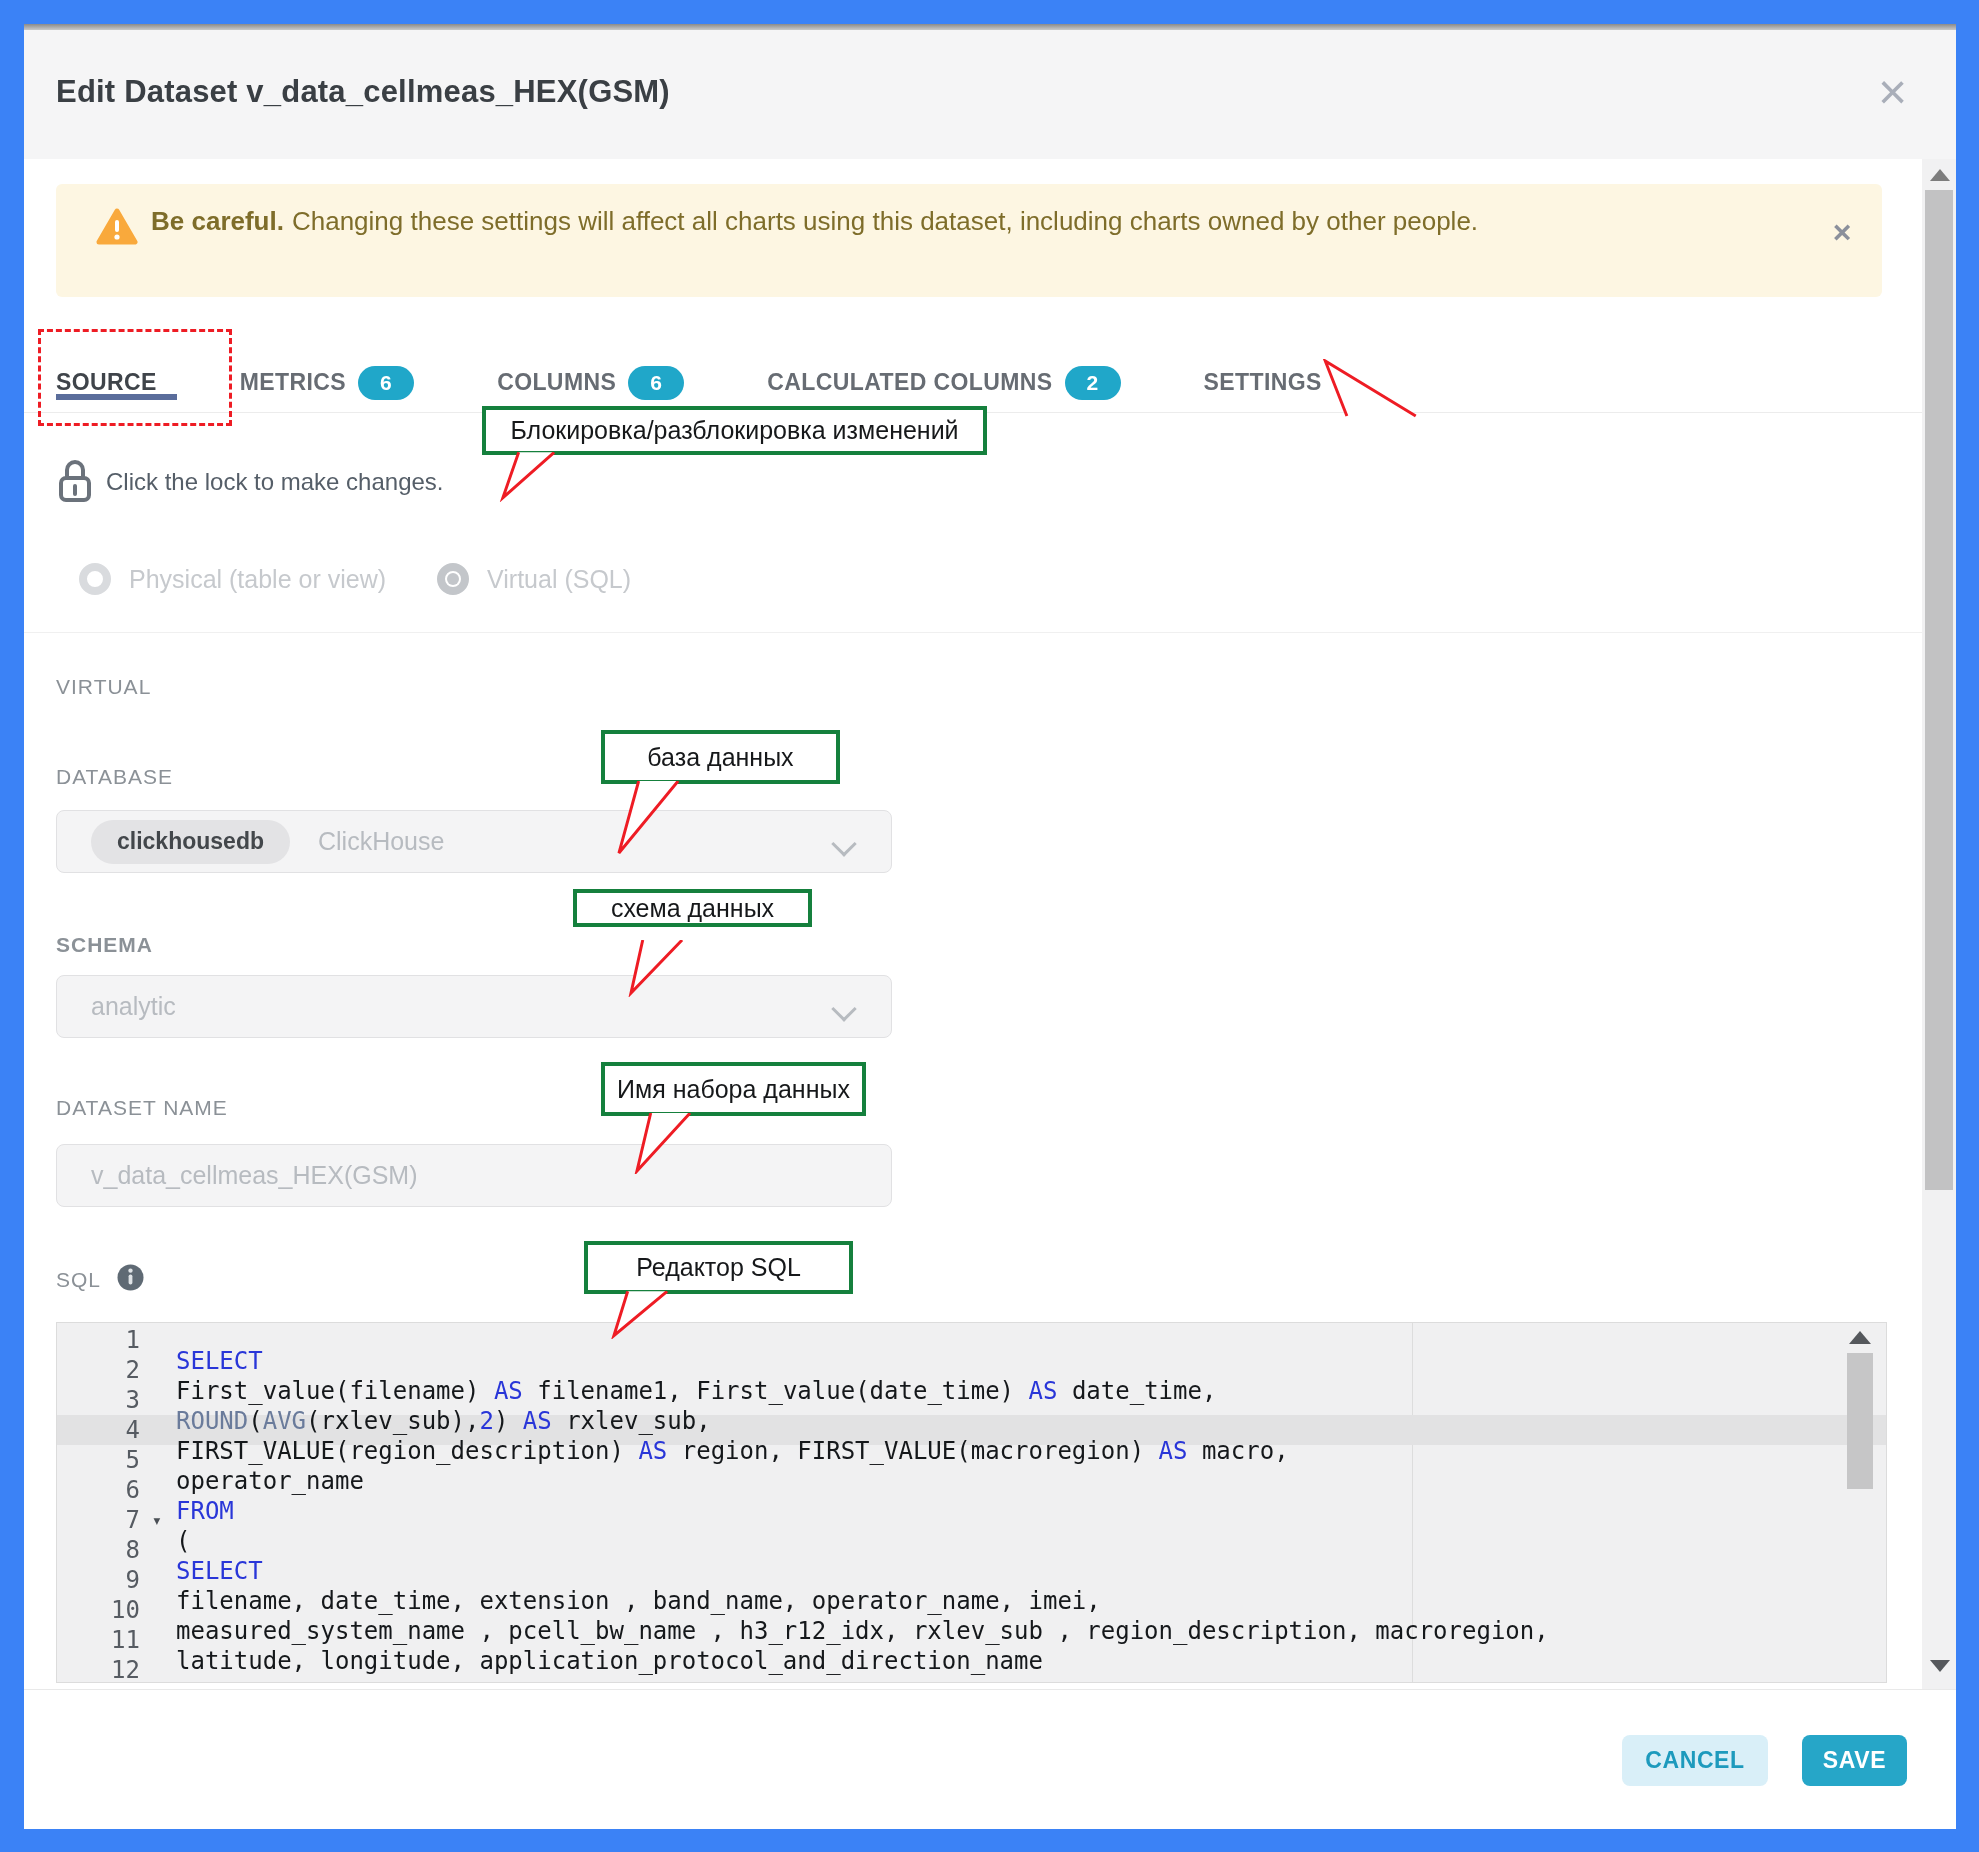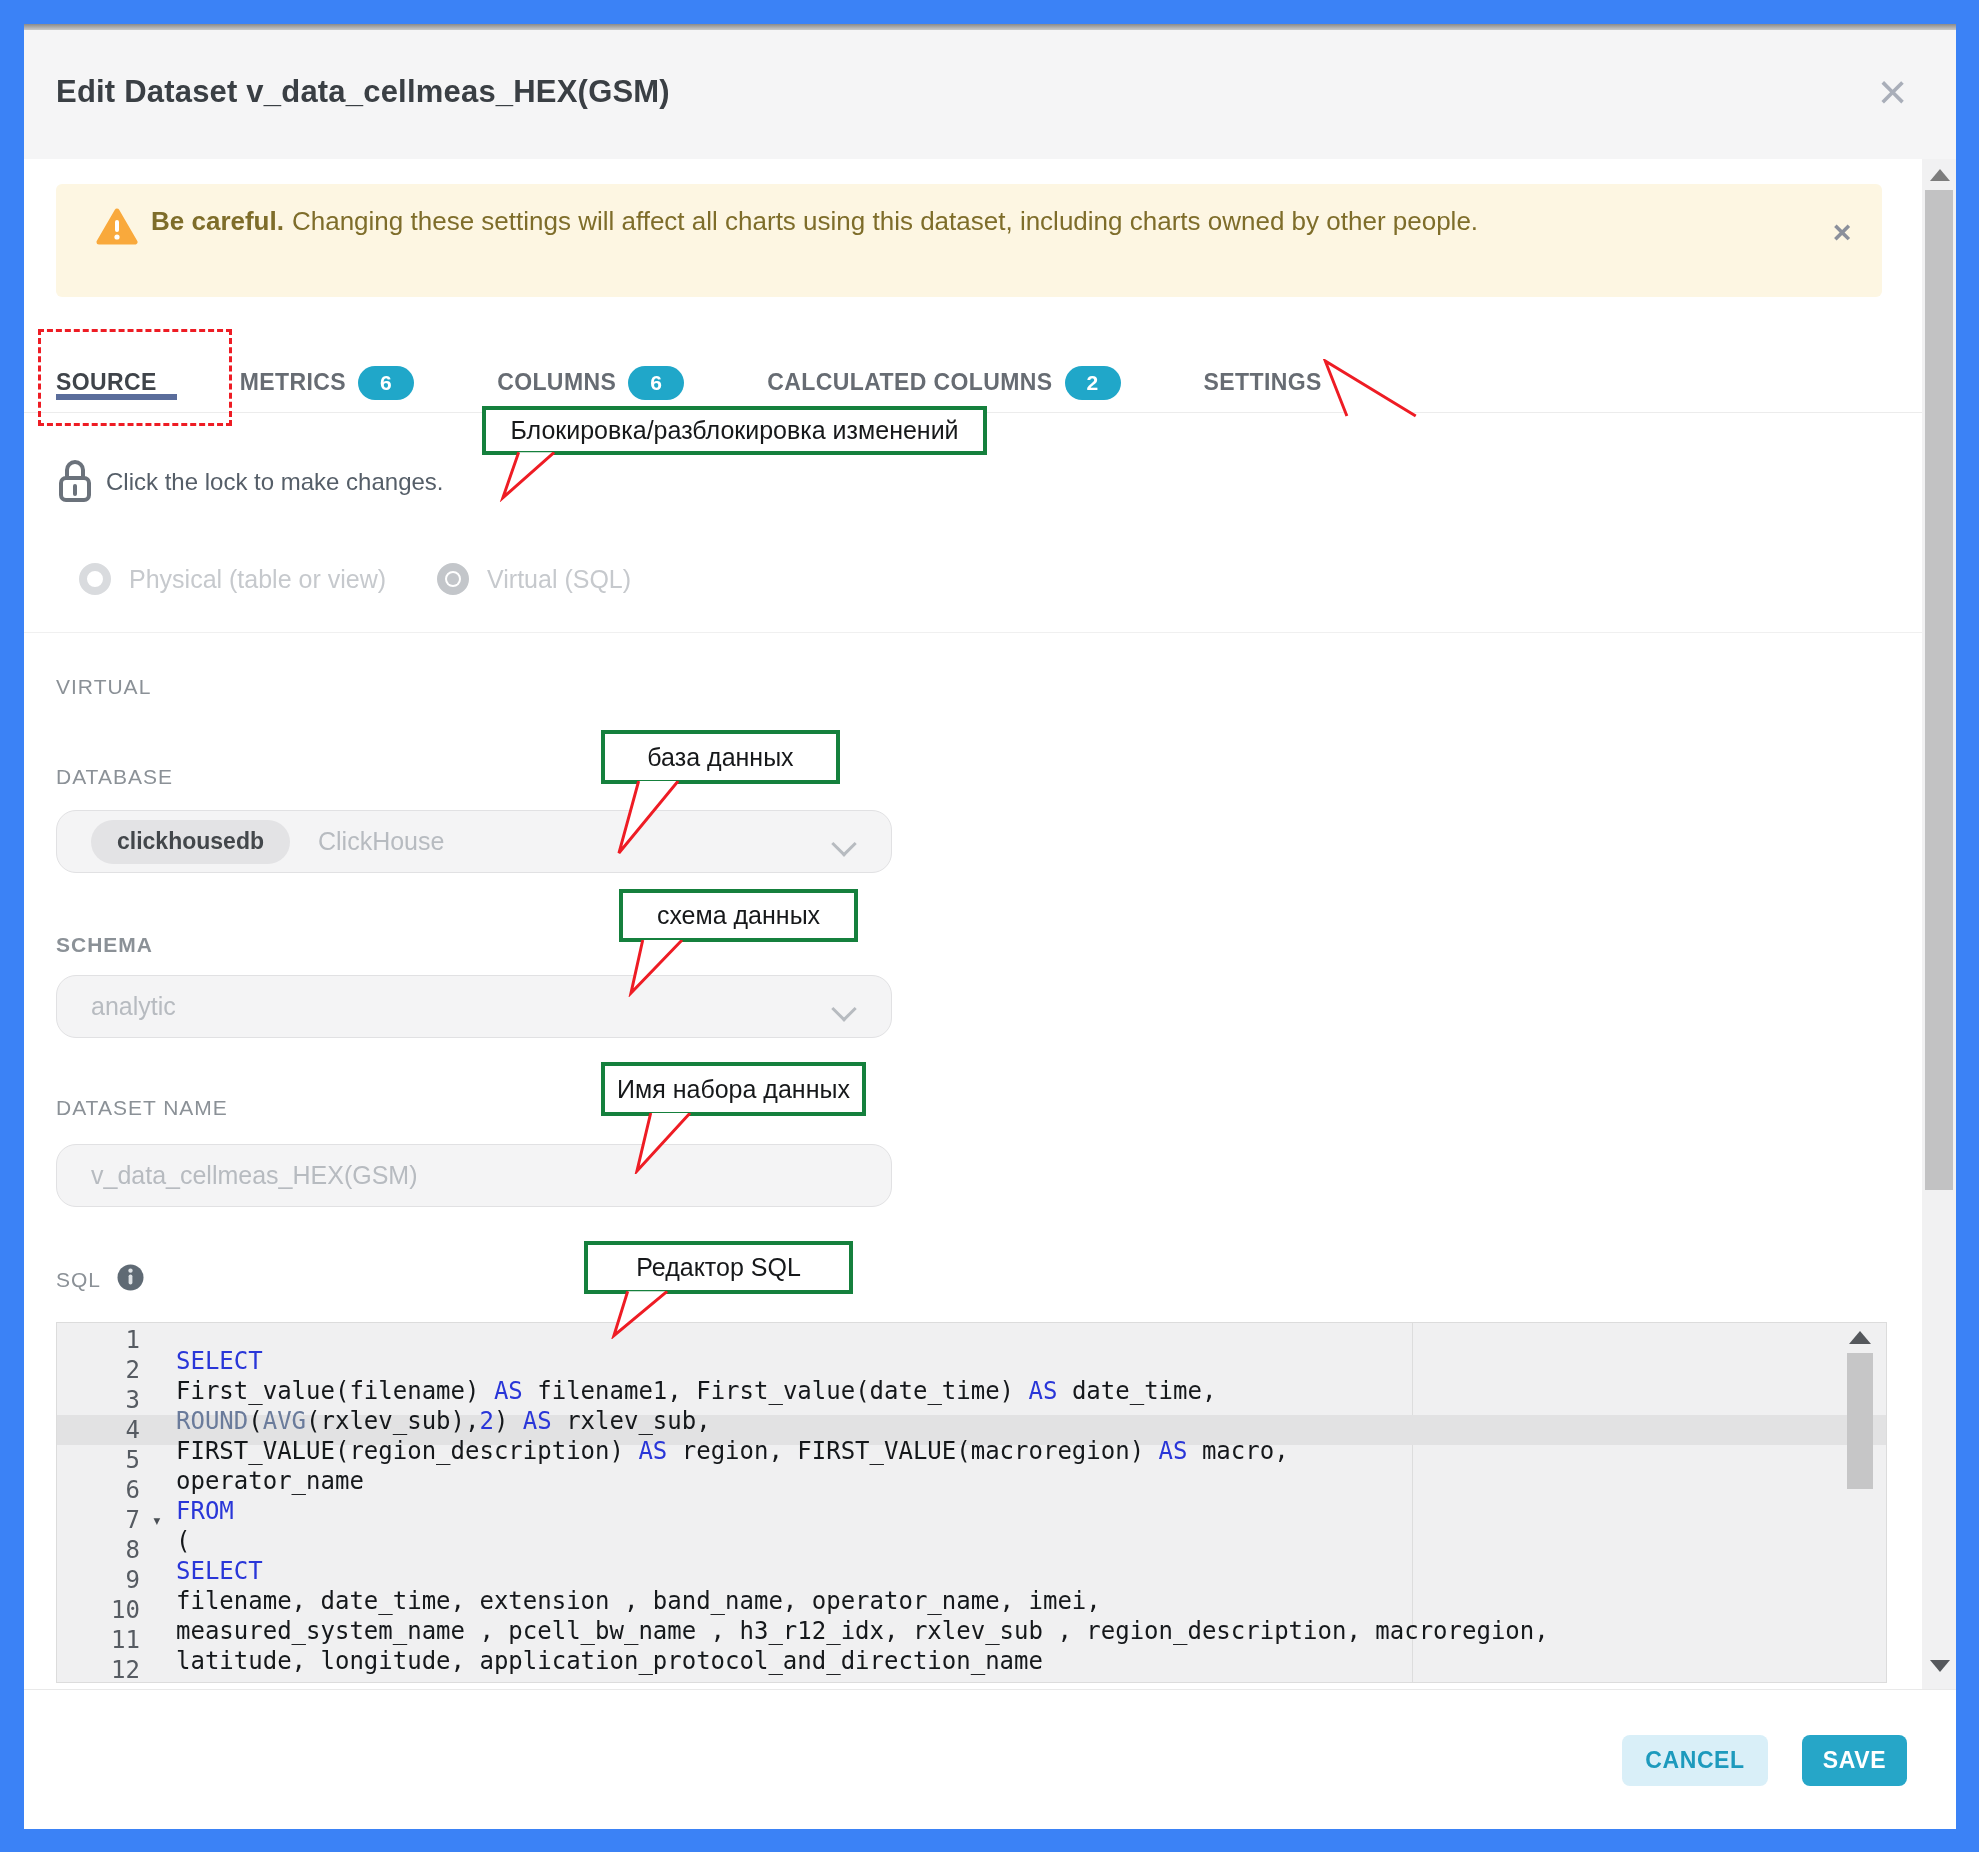--- a/index.html
+++ b/index.html
@@ -37,21 +37,21 @@
   .radiorow{left:55px;top:535px;height:40px;display:flex;align-items:center;}
   .radio{width:32px;height:32px;border-radius:50%;background:#fff;box-sizing:border-box;position:relative;flex:none;}
   .radio.unsel{border:8px solid #d9dbde;}
   .radio.sel{border:8px solid #c3c6ca;}
   .radio.sel::after{content:"";position:absolute;left:50%;top:50%;width:12px;height:12px;margin:-6px 0 0 -6px;border-radius:50%;background:#c3c6ca;}
   .radiolabel{margin:0 51px 0 18px;font-size:25px;color:#c6c9cd;}
 
   .divider{left:0;top:608px;width:1898px;height:1px;background:#f0f0f0;}
 
   .seclabel{font-size:21px;letter-spacing:1px;color:#8b9197;}
-  .fieldbox{width:836px;height:63px;background:#f4f4f5;border:1px solid #e1e1e3;border-radius:20px;display:flex;align-items:center;}
+  .fieldbox{width:836px;height:63px;background:#f4f4f5;border:1px solid #e1e1e3;border-radius:8px;display:flex;align-items:center;}
   .pill{margin-left:34px;height:44px;padding:0 26px;border-radius:22px;background:#e3e3e5;color:#43474b;font-weight:700;font-size:23px;display:flex;align-items:center;}
   .ph{color:#b7bbc0;font-size:25px;}
   .chev{position:absolute;right:38px;top:24px;width:15px;height:15px;border-right:3px solid #b7bbc0;border-bottom:3px solid #b7bbc0;transform:rotate(45deg);}
 
   
   .callout{position:absolute;background:#ffffff;border:4px solid #15803d;display:flex;align-items:center;justify-content:center;font-size:25px;color:#16181a;z-index:5;box-sizing:border-box;text-align:center;}
   .tail{position:absolute;z-index:6;}
 
   
   .sqlrowlabel{left:32px;top:1240px;display:flex;align-items:center;}
@@ -170,21 +170,21 @@
     <div class="callout" style="left:577px;top:706px;width:239px;height:54px;">база данных</div>
     <svg class="tail" style="left:589px;top:757px;" width="74" height="77" viewBox="0 0 75 78">
       <path d="M26 0 L6 73 L66 0" fill="#ffffff" stroke="#ee1c24" stroke-width="3"></path>
     </svg>
 
     <div class="abs seclabel" style="left:32px;top:909px;font-weight:bold;">SCHEMA</div>
     <div class="abs fieldbox" style="left:32px;top:951px;">
       <span class="ph" style="margin-left:34px;">analytic</span>
       <span class="chev"></span>
     </div>
-    <div class="callout" style="left:595px;top:865px;width:239px;height:53px;">схема данных</div>
+    <div class="callout" style="left:549px;top:865px;width:239px;height:38px;">схема данных</div>
     <svg class="tail" style="left:599px;top:916px;" width="69" height="57" viewBox="0 0 70 58">
       <path d="M20 0 L8 54 L60 0" fill="#ffffff" stroke="#ee1c24" stroke-width="3"></path>
     </svg>
 
     <div class="abs seclabel" style="left:32px;top:1072px;">DATASET NAME</div>
     <div class="abs fieldbox" style="left:32px;top:1120px;">
       <span class="ph" style="margin-left:34px;">v_data_cellmeas_HEX(GSM)</span>
     </div>
     <div class="callout" style="left:577px;top:1038px;width:265px;height:54px;">Имя набора данных</div>
     <svg class="tail" style="left:605px;top:1089px;" width="69" height="61" viewBox="0 0 70 62">

